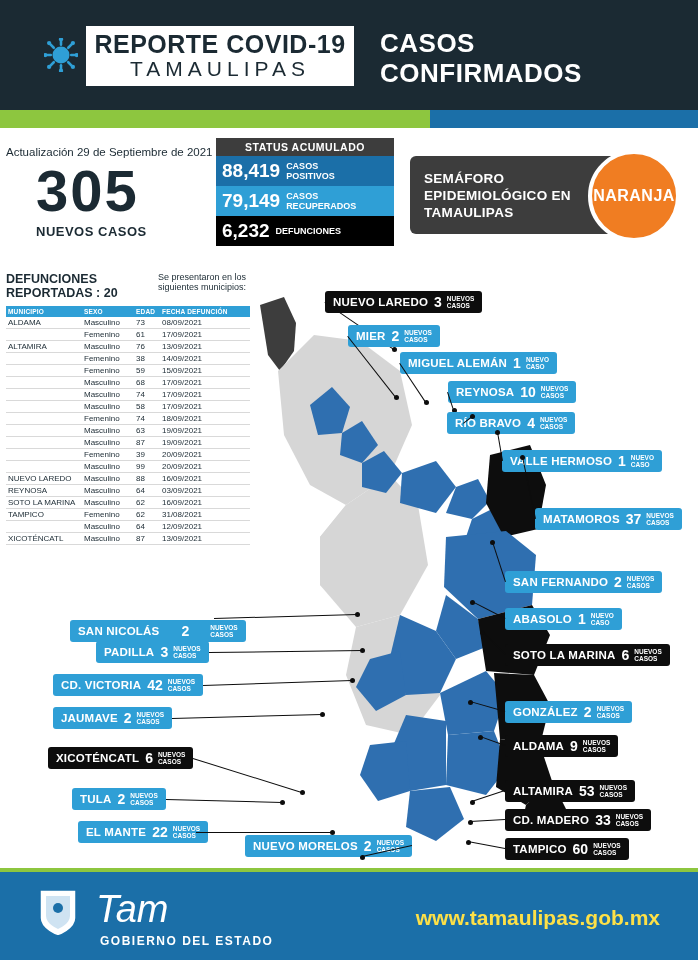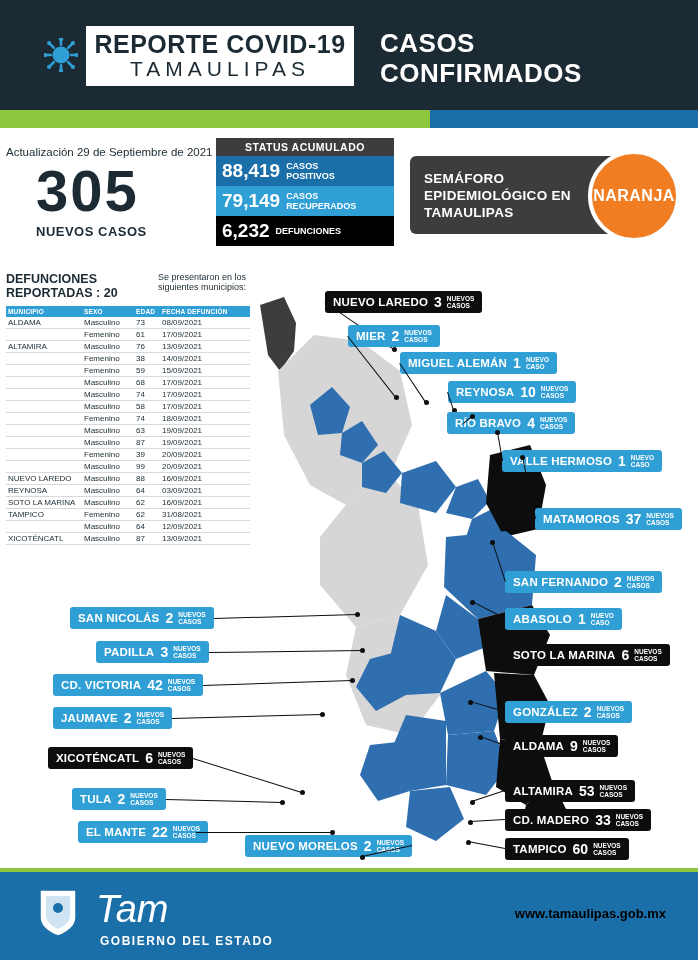--- a/index.html
+++ b/index.html
@@ -140,22 +140,22 @@
   .shield { position:absolute; left:38px; top:16px; width:40px; height:50px; }
   .tam-logo {
     position:absolute; left:96px; top:18px; color:#ffffff;
     font-size:38px; font-weight:normal; font-style:italic; line-height:38px;
   }
   .tam-sub {
     position:absolute; left:100px; top:62px; color:#ffffff;
     font-size:12px; font-weight:bold; letter-spacing:1.5px;
   }
   .footer-url {
-    position:absolute; right:32px; top:34px; color:#000000;
-    font-size:13px; font-weight:bold;
+    position:absolute; right:38px; top:34px; color:#fde047;
+    font-size:21px; font-weight:bold;
   }
 </style>
 </head>
 <body>
 
 <div class="page">
 
   <div class="header">
     <svg class="virus-icon" viewBox="0 0 40 40">
       <circle cx="20" cy="20" r="10" fill="#2f9fd6"></circle>
@@ -503,21 +503,21 @@
       </div>
       <div class="dot" style="left: 468px; top: 820px;"></div>
       <div class="leader" style="left: 505px; top: 820px; width: 35.0571px; transform: rotate(176.73deg); transform-origin: 0px 0px;"></div>
       <div class="pill dark" style="left: 505px; top: 838px;">
         <span class="mname">TAMPICO</span>
         <span class="mnum">60</span>
         <span class="mcas"><span>NUEVOS</span><br><span>CASOS</span></span>
       </div>
       <div class="dot" style="left: 466px; top: 840px;"></div>
       <div class="leader" style="left: 505px; top: 849px; width: 37.6563px; transform: rotate(-169.287deg); transform-origin: 0px 0px;"></div>
-      <div class="pill blue" style="left: 70px; top: 607px;">
+      <div class="pill blue" style="left: 70px; top: 620px; gap: 16px;">
         <span class="mname">SAN NICOLÁS</span>
         <span class="mnum">2</span>
         <span class="mcas"><span>NUEVOS</span><br><span>CASOS</span></span>
       </div>
       <div class="dot" style="left: 355px; top: 612px;"></div>
       <div class="leader" style="left: 214px; top: 618px; width: 143.056px; transform: rotate(-1.60226deg); transform-origin: 0px 0px;"></div>
       <div class="pill blue" style="left: 96px; top: 641px;">
         <span class="mname">PADILLA</span>
         <span class="mnum">3</span>
         <span class="mcas"><span>NUEVOS</span><br><span>CASOS</span></span>

